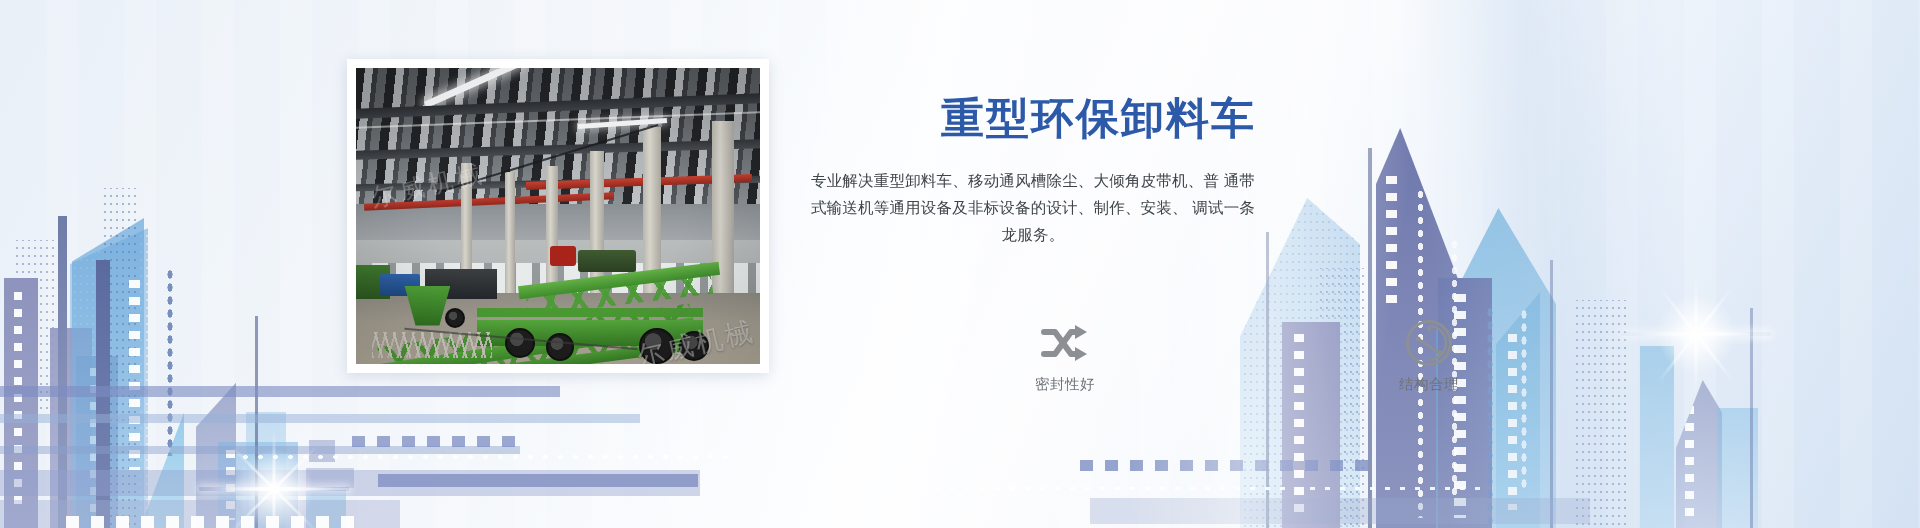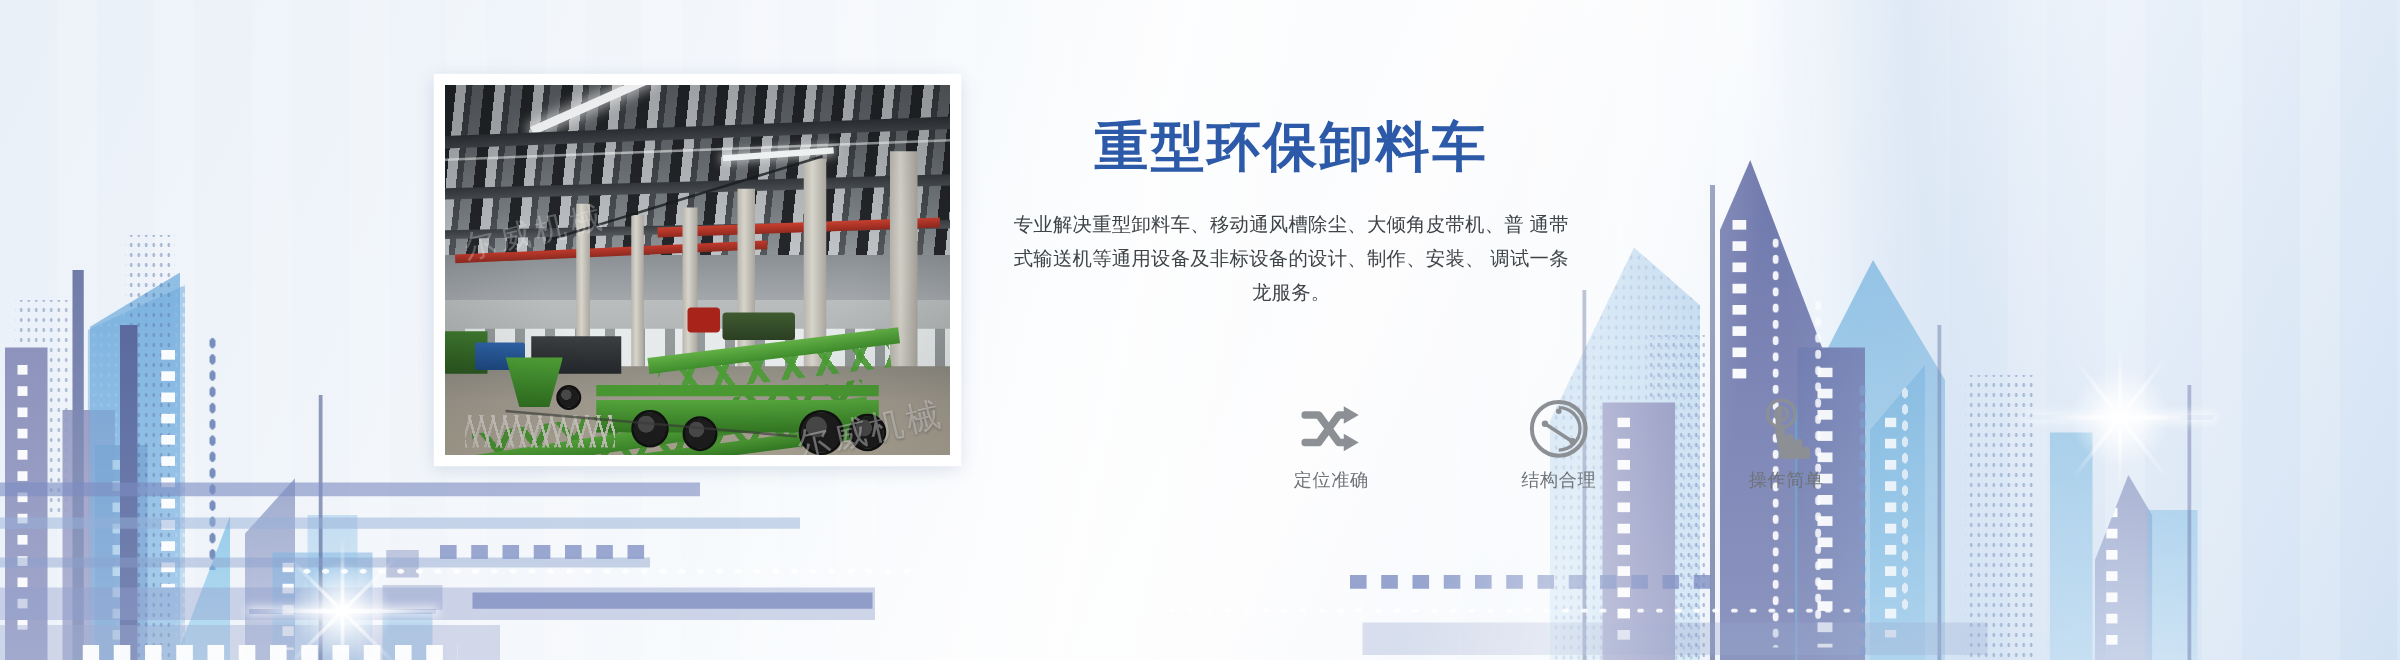--- a/index.html
+++ b/index.html
@@ -323,20 +323,21 @@
     text-align: center;
   }
   #title {
     font-size: 43px;
     font-weight: bold;
     letter-spacing: 2px;
     color: #2c5aa8;
     line-height: 1.1;
     margin: 0 0 26px 0;
     white-space: nowrap;
+    text-align: right;
   }
   #subtitle {
     font-size: 15.5px;
     line-height: 1.72;
     color: #3f4category;
     color: #3f4448;
     margin: 0;
     letter-spacing: .2px;
     text-align: center;
   }
@@ -612,48 +613,33 @@
 
     <div class="feature">
       <div class="feat-icon">
         <svg width="48" height="40" viewBox="0 0 48 40">
           <path d="M3 9 H14 L30 31 H39" fill="none" stroke="#8c9095" stroke-width="6" stroke-linecap="round" stroke-linejoin="round"></path>
           <path d="M3 31 H14 L30 9 H39" fill="none" stroke="#8c9095" stroke-width="6" stroke-linecap="round" stroke-linejoin="round"></path>
           <path d="M34 2 L46 9 L34 16 Z" fill="#8c9095"></path>
           <path d="M34 24 L46 31 L34 38 Z" fill="#8c9095"></path>
         </svg>
       </div>
-      <div class="feat-label">定位准确</div>
+      <div class="feat-label">密封性好</div>
     </div>
 
 
     <div class="feature">
       <div class="feat-icon">
         <svg width="48" height="48" viewBox="0 0 48 48">
           <circle cx="24" cy="24" r="21.5" fill="none" stroke="#8c9095" stroke-width="3.2"></circle>
           <path d="M24 7 a17 17 0 0 1 0 34 a12 12 0 0 0 0 -34 z" fill="none" stroke="#8c9095" stroke-width="2.6"></path>
           <path d="M13 20 L33 33" stroke="#8c9095" stroke-width="3" stroke-linecap="round"></path>
           <circle cx="13" cy="20" r="2.6" fill="#8c9095"></circle>
           <circle cx="35" cy="34" r="2.6" fill="#8c9095"></circle>
           <circle cx="24" cy="10" r="2.2" fill="#8c9095"></circle>
         </svg>
       </div>
       <div class="feat-label">结构合理</div>
     </div>
 
-    <div class="feature">
-      <div class="feat-icon">
-        <svg width="44" height="48" viewBox="0 0 44 48">
-          <circle cx="18" cy="12" r="11" fill="none" stroke="#8c9095" stroke-width="2.6"></circle>
-          <circle cx="18" cy="12" r="5" fill="none" stroke="#8c9095" stroke-width="2.4"></circle>
-          <path d="M16 10 L16 27" stroke="#8c9095" stroke-width="5" stroke-linecap="round"></path>
-          <path d="M13 26 q0 -4 4 -4 q4 0 4 4 v6
-                   q1 -4 4 -4 q3 0 3 4 v3
-                   q1 -3 4 -3 q3 0 3 4 v4
-                   q1 -2 3 -2 q3 0 3 4 v4
-                   q0 8 -8 8 h-9 q-7 0 -7 -8 z" fill="#8c9095"></path>
-        </svg>
-      </div>
-      <div class="feat-label">操作简单</div>
-    </div>
   </div>
 
 </div>
 
 </body></html>

